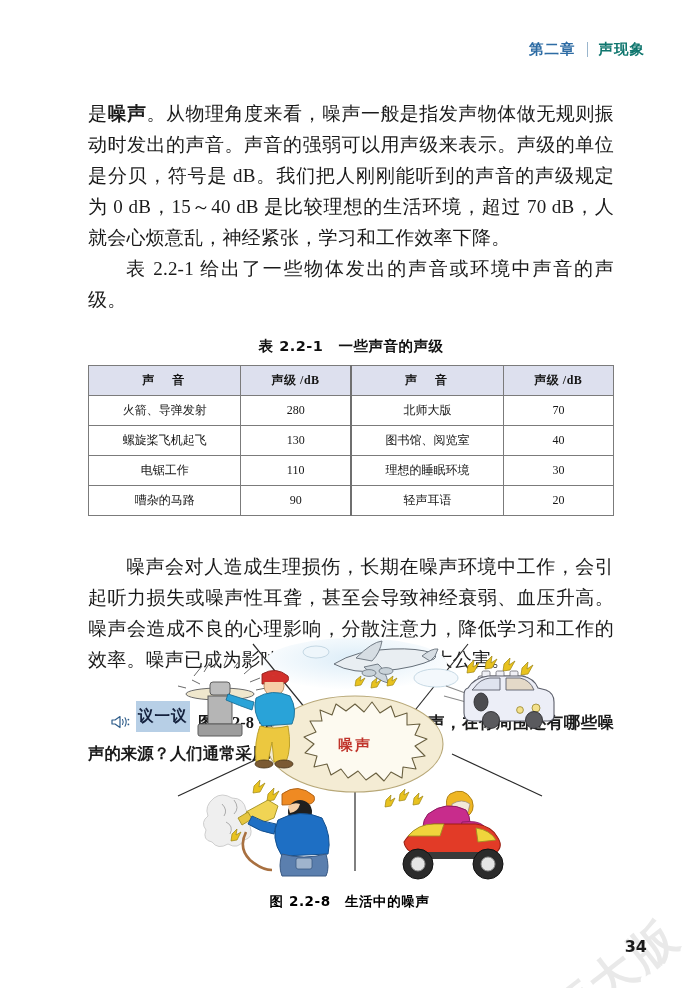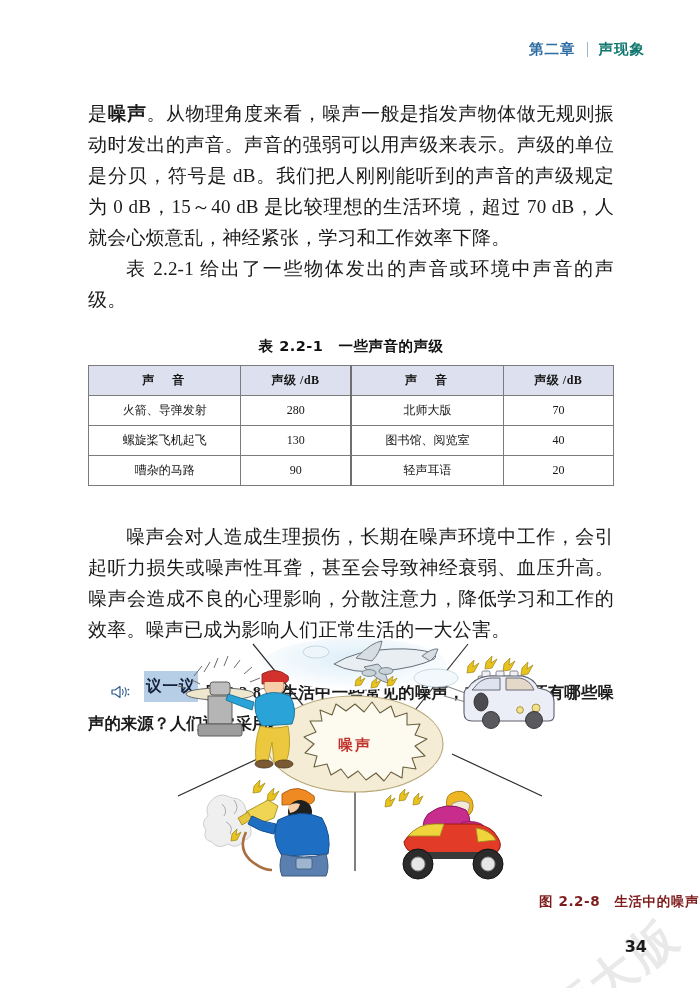--- a/index.html
+++ b/index.html
@@ -95,21 +95,21 @@
   .discuss {
     margin-top: 26px;
     font-size: 16.4px;
     line-height: 31px;
     text-align: justify;
     text-justify: inter-ideograph;
   }
   .discuss-tag {
     display: inline-flex;
     align-items: center;
-    gap: 14px;
+    gap: 6px;
     margin-left: 22px;
     margin-right: 8px;
     vertical-align: -2px;
   }
   .megaphone {
     display: inline-block;
     width: 20px;
     height: 16px;
     position: relative;
     vertical-align: middle;
@@ -133,26 +133,26 @@
     top: 636px;
     width: 420px;
     height: 250px;
   }
   .figure svg { display: block; }
   .fig-caption {
     position: absolute;
     left: 0;
     right: 0;
     top: 893px;
-    text-align: right;
+    text-align: center;
     font-family: "DejaVu Sans", "Liberation Sans", sans-serif;
     font-size: 13.5px;
     font-weight: bold;
     letter-spacing: 0.6px;
-    color: #7f1d1d;
+    color: #000000;
   }
 
   
   .watermark {
     position: absolute;
     right: 6px;
     bottom: 34px;
     font-size: 46px;
     font-weight: bold;
     color: #e9e9e9;
@@ -208,20 +208,26 @@
         <td class="mid-right">北师大版</td>
         <td>70</td>
       </tr>
       <tr>
         <td>螺旋桨飞机起飞</td>
         <td class="mid-left">130</td>
         <td class="mid-right">图书馆、阅览室</td>
         <td>40</td>
       </tr>
       <tr>
+        <td>电锯工作</td>
+        <td class="mid-left">110</td>
+        <td class="mid-right">理想的睡眠环境</td>
+        <td>30</td>
+      </tr>
+      <tr>
         <td>嘈杂的马路</td>
         <td class="mid-left">90</td>
         <td class="mid-right">轻声耳语</td>
         <td>20</td>
       </tr>
     </tbody>
   </table>
 
   <p class="para indent" style="margin-top:35px;">噪声会对人造成生理损伤，长期在噪声环境中工作，会引起听力损失或噪声性耳聋，甚至会导致神经衰弱、血压升高。噪声会造成不良的心理影响，分散注意力，降低学习和工作的效率。噪声已成为影响人们正常生活的一大公害。</p>
 

